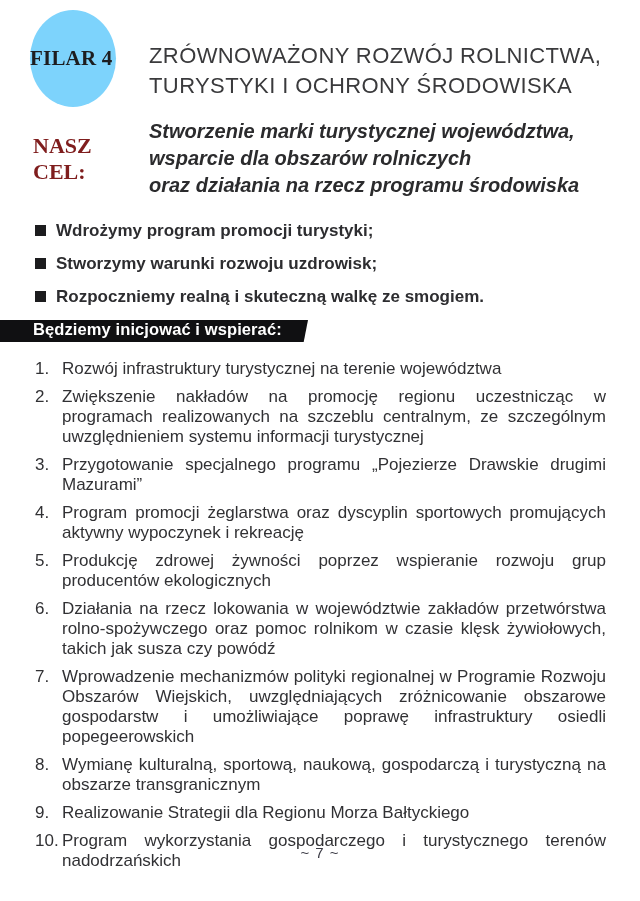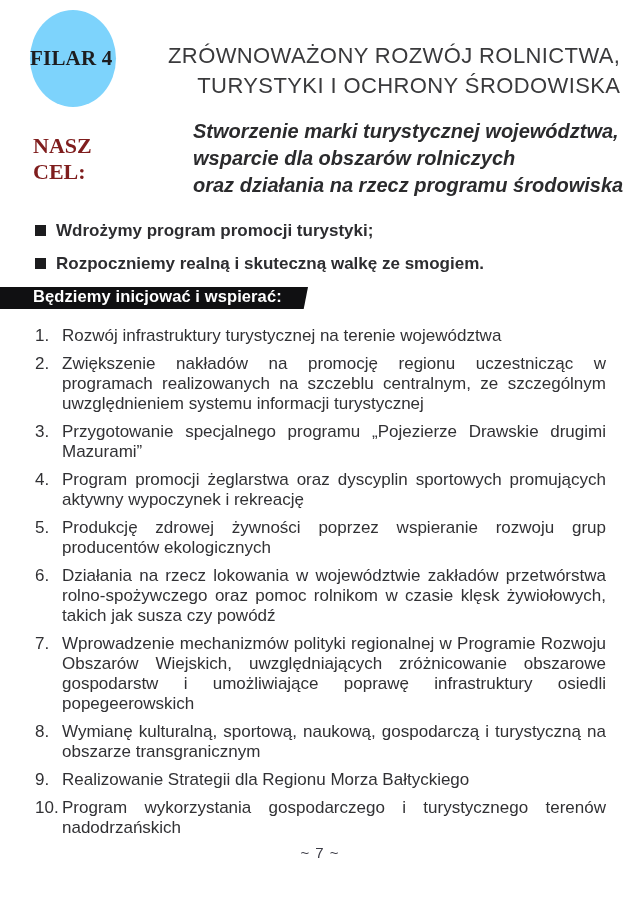--- a/index.html
+++ b/index.html
@@ -19,31 +19,31 @@
     flex: none;
     width: 86px; height: 97px;
     background: #7dd3fc;
     border-radius: 50%;
     display: flex; align-items: center; justify-content: flex-start; font-family: Liberation Serif, serif;
   }
   .pillar-label {
     font-weight: bold; font-size: 21px; color: #1d1d1f; letter-spacing: 0.2px;
   }
   .title {
-    margin-left: 52px; margin-top: 31px;
+    margin-left: 33px; margin-top: 31px;
     font-size: 22px; font-weight: 400; line-height: 30px;
-    letter-spacing: 0.4px; color: #3a3a3c; text-align: right;
+    letter-spacing: 0.4px; color: #3a3a3c;
   }
   .title-line { display: block; white-space: nowrap; }
 
   
   .goal-row { display: flex; align-items: center; padding-left: 33px; margin-top: 11px; }
   .goal-label { flex: none; width: 116px; font-weight: bold; font-size: 22px; color: #7f1d1d; font-family: Liberation Serif, serif; }
   .goal-text { font-weight: bold; font-style: italic; font-size: 20px; line-height: 27px; color: #2b2b2d; }
-  .goal-line { display: block; white-space: nowrap; margin-left: 44px; }
+  .goal-line { display: block; white-space: nowrap; }
 
   
   .commitments { margin-top: 22px; padding-left: 35px; }
   .commitment { display: flex; align-items: flex-start; margin-bottom: 13px; height: 20px; }
   .sq { flex: none; width: 11px; height: 11px; background: #1c1c1e; margin-top: 4px; }
   .commitment-text { margin-left: 10px; font-weight: bold; font-size: 17px; line-height: 20px; color: #2d2d30; }
 
   
   .section-bar {
     margin-top: 9px;
@@ -95,20 +95,24 @@
     </div>
   </div>
 
   <div class="commitments">
     <div class="commitment">
       <span class="sq"></span>
       <span class="commitment-text">Wdrożymy program promocji turystyki;</span>
     </div>
     <div class="commitment">
       <span class="sq"></span>
+      <span class="commitment-text">Stworzymy warunki rozwoju uzdrowisk;</span>
+    </div>
+    <div class="commitment">
+      <span class="sq"></span>
       <span class="commitment-text">Rozpoczniemy realną i skuteczną walkę ze smogiem.</span>
     </div>
   </div>
 
   <div class="section-bar">
     <span class="section-bar-text">Będziemy inicjować i wspierać:</span>
   </div>
 
   <ol class="initiatives">
     <li class="initiative">

